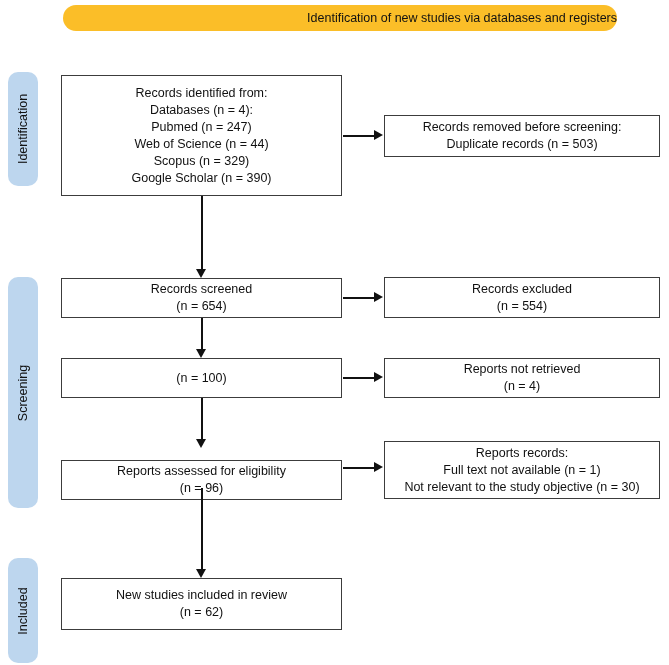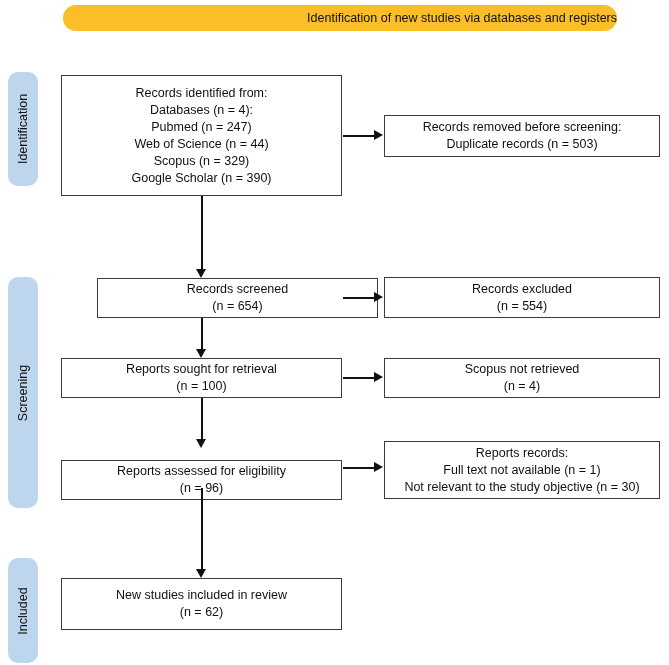--- a/index.html
+++ b/index.html
@@ -53,21 +53,21 @@
     display: flex; flex-direction: column;
     align-items: center; justify-content: center;
     text-align: center;
     font-size: 12.5px;
     line-height: 17px;
     padding: 2px 4px;
   }
   .main  { left: 61px;  width: 281px; }
   .side  { left: 384px; width: 276px; }
   .b1 { top: 75px;  height: 121px; }
-  .b2 { top: 278px; height: 40px; margin-left: 36px; }
+  .b2 { top: 278px; height: 40px; }
   .b3 { top: 358px; height: 40px; }
   .b4 { top: 448px; height: 40px; margin-top: 12px; }
   .b5 { top: 578px; height: 52px; }
   .r1 { top: 115px; height: 42px; }
   .r2 { top: 277px; height: 41px; }
   .r3 { top: 358px; height: 40px; }
   .r4 { top: 441px; height: 58px; }
   .vline {
     position: absolute;
     width: 1.5px;
@@ -132,21 +132,20 @@
     <div>Scopus (n = 329)</div>
     <div>Google Scholar (n = 390)</div>
   </div>
 
   <div class="node main b2">
     <div>Records screened</div>
     <div>(n = 654)</div>
   </div>
 
   <div class="node main b3">
-    <div>Reports sought for retrieval</div>
     <div>(n = 100)</div>
   </div>
 
   <div class="node main b4">
     <div>Reports assessed for eligibility</div>
     <div>(n = 96)</div>
   </div>
 
   <div class="node main b5">
     <div>New studies included in review</div>
@@ -157,21 +156,21 @@
     <div>Records removed before screening:</div>
     <div>Duplicate records (n = 503)</div>
   </div>
 
   <div class="node side r2">
     <div>Records excluded</div>
     <div>(n = 554)</div>
   </div>
 
   <div class="node side r3">
-    <div>Scopus not retrieved</div>
+    <div>Reports not retrieved</div>
     <div>(n = 4)</div>
   </div>
 
   <div class="node side r4">
     <div>Reports records:</div>
     <div>Full text not available (n = 1)</div>
     <div>Not relevant to the study objective (n = 30)</div>
   </div>
 
   <div class="vline v1"></div>

